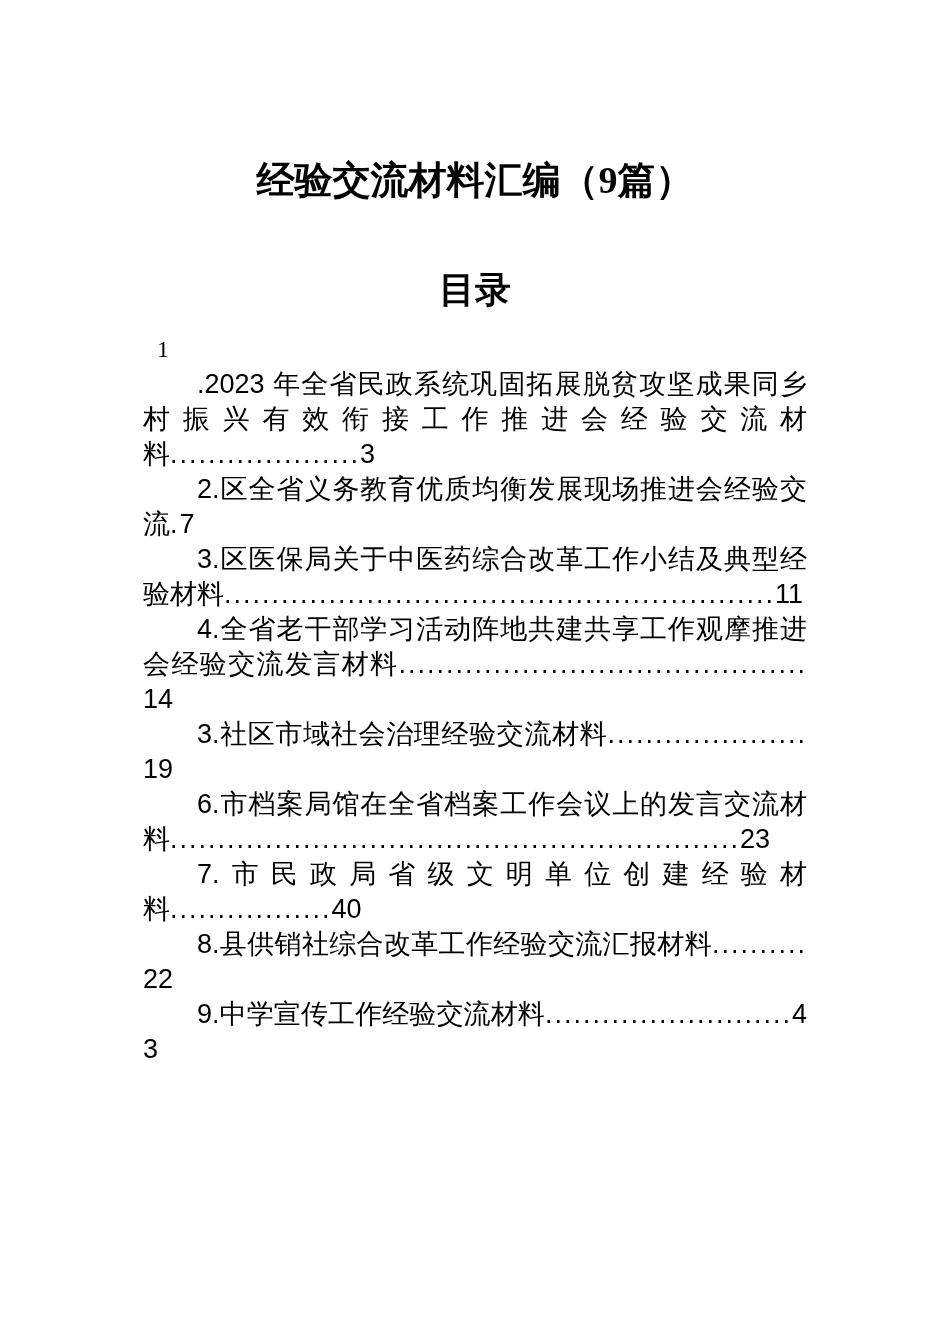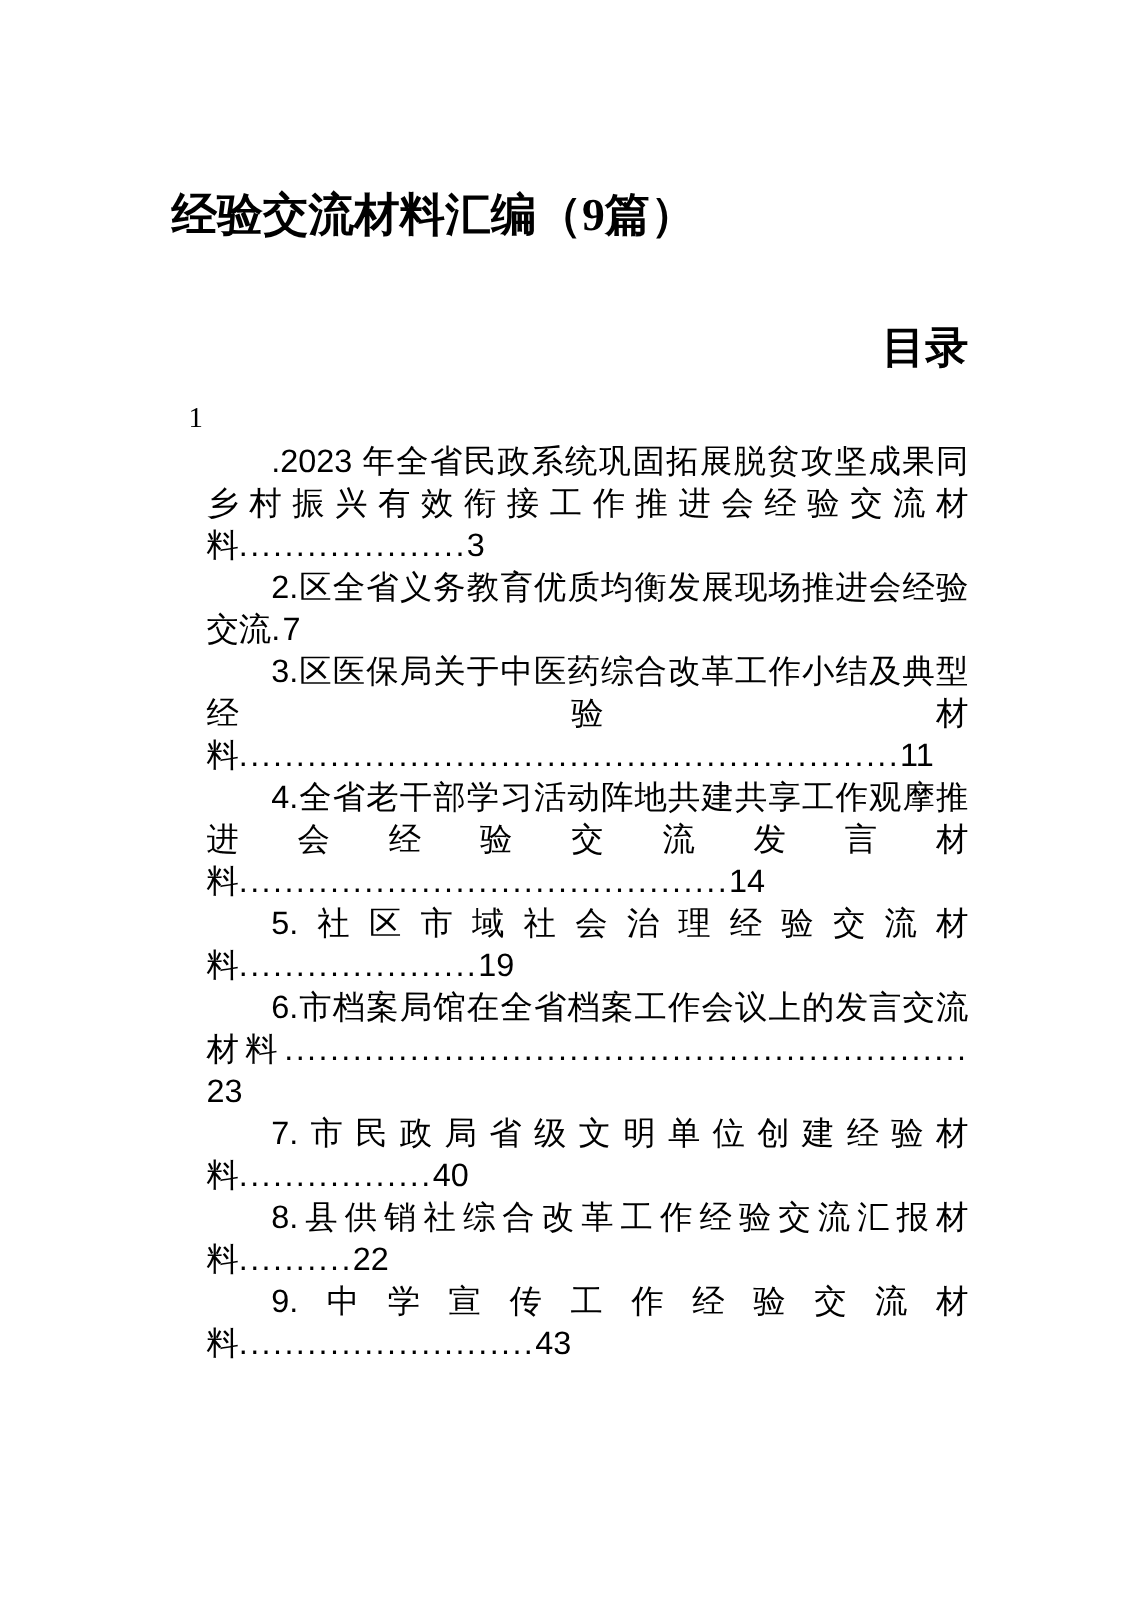--- a/index.html
+++ b/index.html
@@ -23,40 +23,40 @@
   .content {
     width: 664px;
     margin: 0 auto;
     padding-top: 155px;
   }
   .doc-title {
     font-family: "Liberation Serif", "DejaVu Serif", serif;
     font-weight: bold;
     font-size: 38px;
     line-height: 50px;
+    text-align: center;
     margin: 0;
     letter-spacing: 0px;
   }
   .toc-heading {
     font-family: "Liberation Serif", "DejaVu Serif", serif;
     font-weight: bold;
     font-size: 36px;
     line-height: 46px;
-    text-align: right;
+    text-align: center;
     margin: 62px 0 0 0;
   }
   .stray-number {
     font-family: "Liberation Serif", "DejaVu Serif", serif;
     font-size: 24px;
     line-height: 30px;
     margin: 21px 0 0 14px;
   }
   .toc {
     margin-top: 3px;
-    margin-left: 29px;
   }
   .toc p.toc-item {
     margin: 0;
     font-size: 27px;
     line-height: 35px;
     text-indent: 54px;
     text-align: justify;
     word-break: break-all;
     overflow-wrap: break-word;
   }
@@ -82,21 +82,21 @@
     <div class="toc">
 
       <p class="toc-item"><span>.2023 年全省民政系统巩固拓展脱贫攻坚成果同乡村振兴有效衔接工作推进会经验交流材料</span><span class="leader-dots">....................</span><span class="page-num">3</span></p>
 
       <p class="toc-item"><span>2.区全省义务教育优质均衡发展现场推进会经验交流</span><span class="leader-dots">.</span><span class="page-num">7</span></p>
 
       <p class="toc-item"><span>3.区医保局关于中医药综合改革工作小结及典型经验材料</span><span class="leader-dots">..........................................................</span><span class="page-num">11</span></p>
 
       <p class="toc-item"><span>4.全省老干部学习活动阵地共建共享工作观摩推进会经验交流发言材料</span><span class="leader-dots">...........................................</span><span class="page-num">14</span></p>
 
-      <p class="toc-item"><span>5.社区市域社会治理经验交流材料</span><span class="leader-dots">.....................</span><span class="page-num">19</span></p>
+      <p class="toc-item"><span>3.社区市域社会治理经验交流材料</span><span class="leader-dots">.....................</span><span class="page-num">19</span></p>
 
       <p class="toc-item"><span>6.市档案局馆在全省档案工作会议上的发言交流材料</span><span class="leader-dots">............................................................</span><span class="page-num">23</span></p>
 
       <p class="toc-item"><span>7.市民政局省级文明单位创建经验材料</span><span class="leader-dots">.................</span><span class="page-num">40</span></p>
 
       <p class="toc-item"><span>8.县供销社综合改革工作经验交流汇报材料</span><span class="leader-dots">..........</span><span class="page-num">22</span></p>
 
       <p class="toc-item"><span>9.中学宣传工作经验交流材料</span><span class="leader-dots">..........................</span><span class="page-num">43</span></p>
 
     </div>

